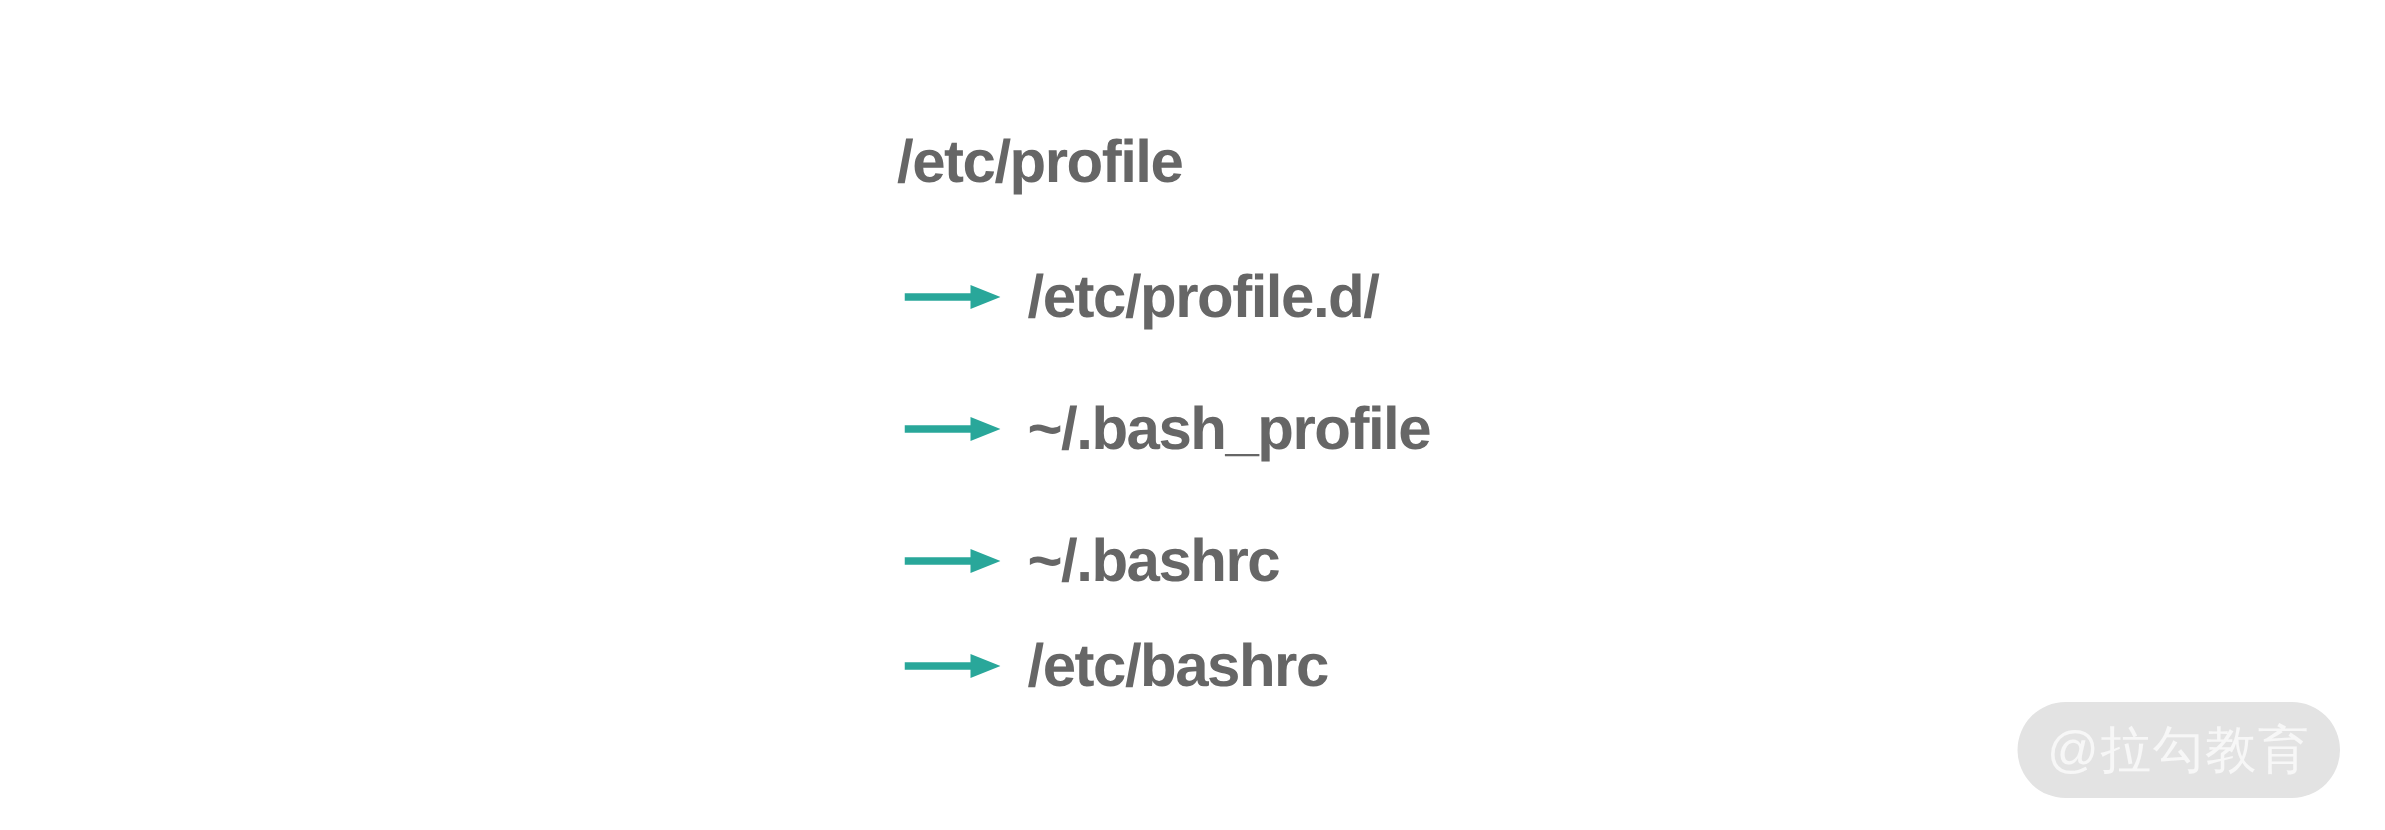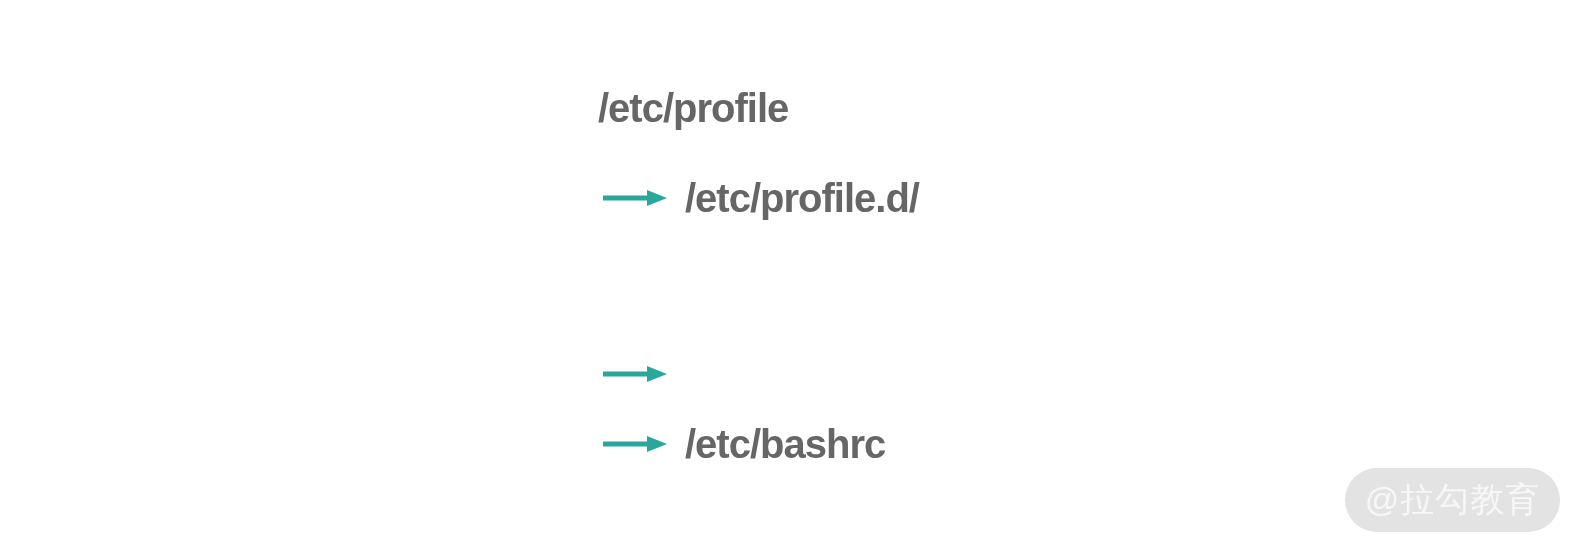--- a/index.html
+++ b/index.html
@@ -84,26 +84,34 @@
   <div class="root-label">/etc/profile</div>
 
   <div class="row row-1">
     <svg class="arrow" width="64" height="20" viewBox="0 0 64 20" aria-hidden="true">
       <line x1="0" y1="10" x2="46" y2="10" stroke="currentColor" stroke-width="5"></line>
       <polygon points="44,2 64,10 44,18" fill="currentColor"></polygon>
     </svg>
     <span class="path-label">/etc/profile.d/</span>
   </div>
 
+  <div class="row row-2">
+    <svg class="arrow" width="64" height="20" viewBox="0 0 64 20" aria-hidden="true">
+      <line x1="0" y1="10" x2="46" y2="10" stroke="currentColor" stroke-width="5"></line>
+      <polygon points="44,2 64,10 44,18" fill="currentColor"></polygon>
+    </svg>
+    <span class="path-label">~/.bash_profile</span>
+  </div>
 
   <div class="row row-3">
     <svg class="arrow" width="64" height="20" viewBox="0 0 64 20" aria-hidden="true">
       <line x1="0" y1="10" x2="46" y2="10" stroke="currentColor" stroke-width="5"></line>
       <polygon points="44,2 64,10 44,18" fill="currentColor"></polygon>
     </svg>
+    <span class="path-label">~/.bashrc</span>
   </div>
 
   <div class="row row-4">
     <svg class="arrow" width="64" height="20" viewBox="0 0 64 20" aria-hidden="true">
       <line x1="0" y1="10" x2="46" y2="10" stroke="currentColor" stroke-width="5"></line>
       <polygon points="44,2 64,10 44,18" fill="currentColor"></polygon>
     </svg>
     <span class="path-label">/etc/bashrc</span>
   </div>
 

